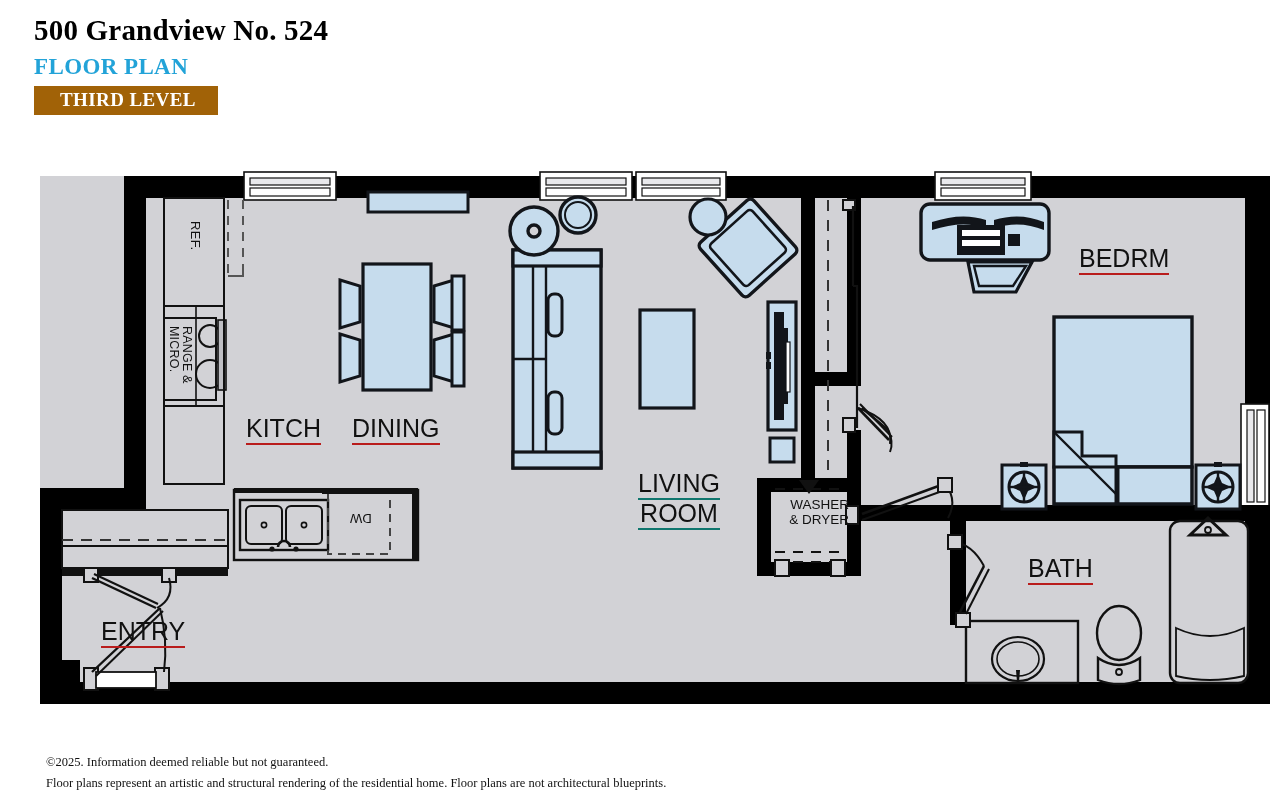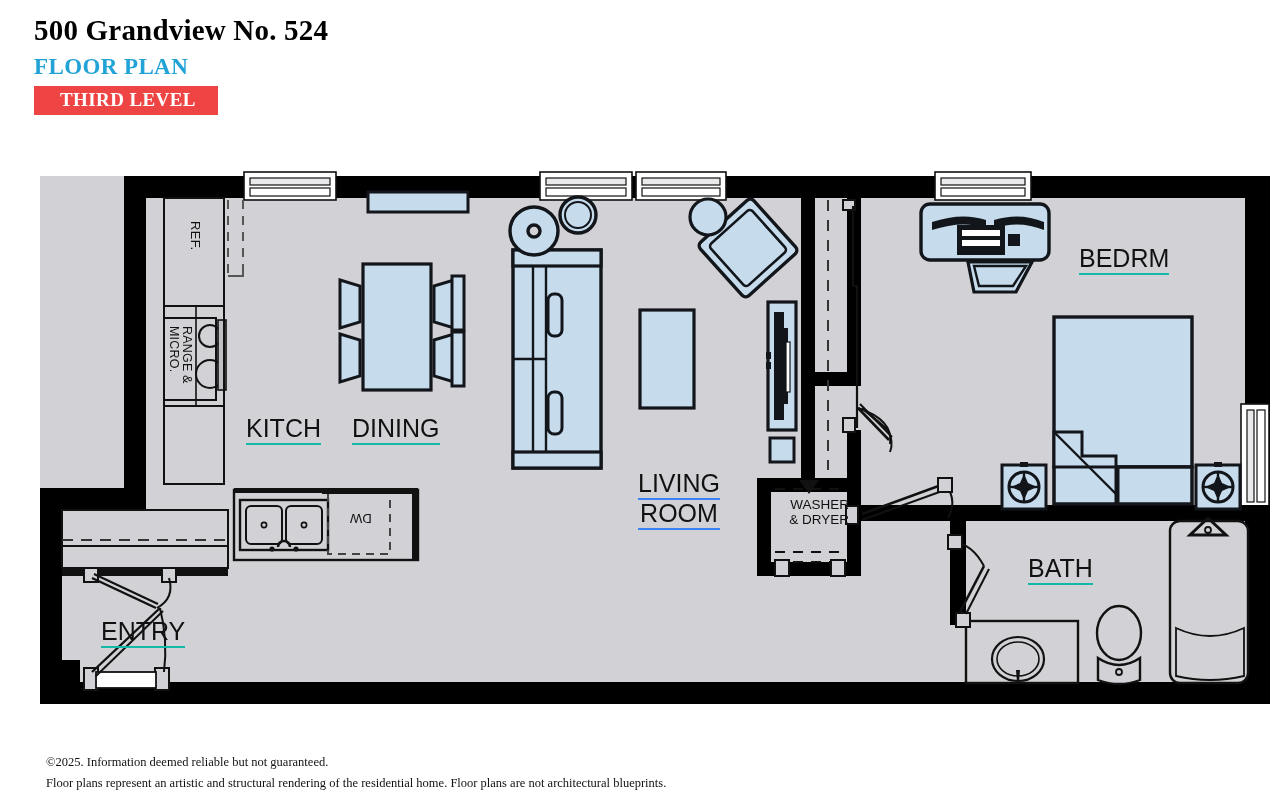--- a/index.html
+++ b/index.html
@@ -20,21 +20,21 @@
     font-weight:bold;font-size:29px;color:#000;
     letter-spacing:.2px;line-height:1;
   }
   .hdr-sub{
     font-family:"Liberation Serif", serif;
     font-weight:bold;font-size:23px;color:#22a3d8;
     line-height:1;margin-top:10px;letter-spacing:.4px;
   }
   .hdr-badge{
     display:inline-block;margin-top:8px;
-    background:#ef4444;color:#ffffff;
+    background:#a16207;color:#ffffff;
     font-family:"Liberation Serif", serif;font-weight:bold;
     font-size:19px;padding:3px 22px 4px 26px;letter-spacing:.4px;
   }
 
   
   .footer{
     position:absolute;left:46px;top:752px;
     font-family:"Liberation Serif", serif;font-size:12.5px;color:#111;
     line-height:1.65;
   }
@@ -42,27 +42,27 @@
   
   #plan{position:absolute;left:0;top:0;width:1280px;height:800px;}
   #plan svg{display:block;}
 
   
   .rlabel{
     position:absolute;
     font-family:"Liberation Sans", sans-serif;
     color:#111;
     white-space:nowrap;
-    border-bottom:2px solid #14b8a6;
+    border-bottom:2px solid #b91c1c;
     padding-bottom:1px;
     line-height:1.08;
   }
   .rlabel.big{font-size:25px;}
   .rlabel.two{border-bottom:none;}
-  .rlabel.two span{display:block;border-bottom:2px solid #3b82f6;padding-bottom:1px;text-align:center;}
+  .rlabel.two span{display:block;border-bottom:2px solid #0f766e;padding-bottom:1px;text-align:center;}
   .rlabel.two span+span{margin-top:0;}
 
   .wdlabel{
     position:absolute;
     font-family:"Liberation Sans", sans-serif;
     font-size:13.5px;color:#111;text-align:right;line-height:1.12;
     white-space:nowrap;
   }
 
   .vlabel{

